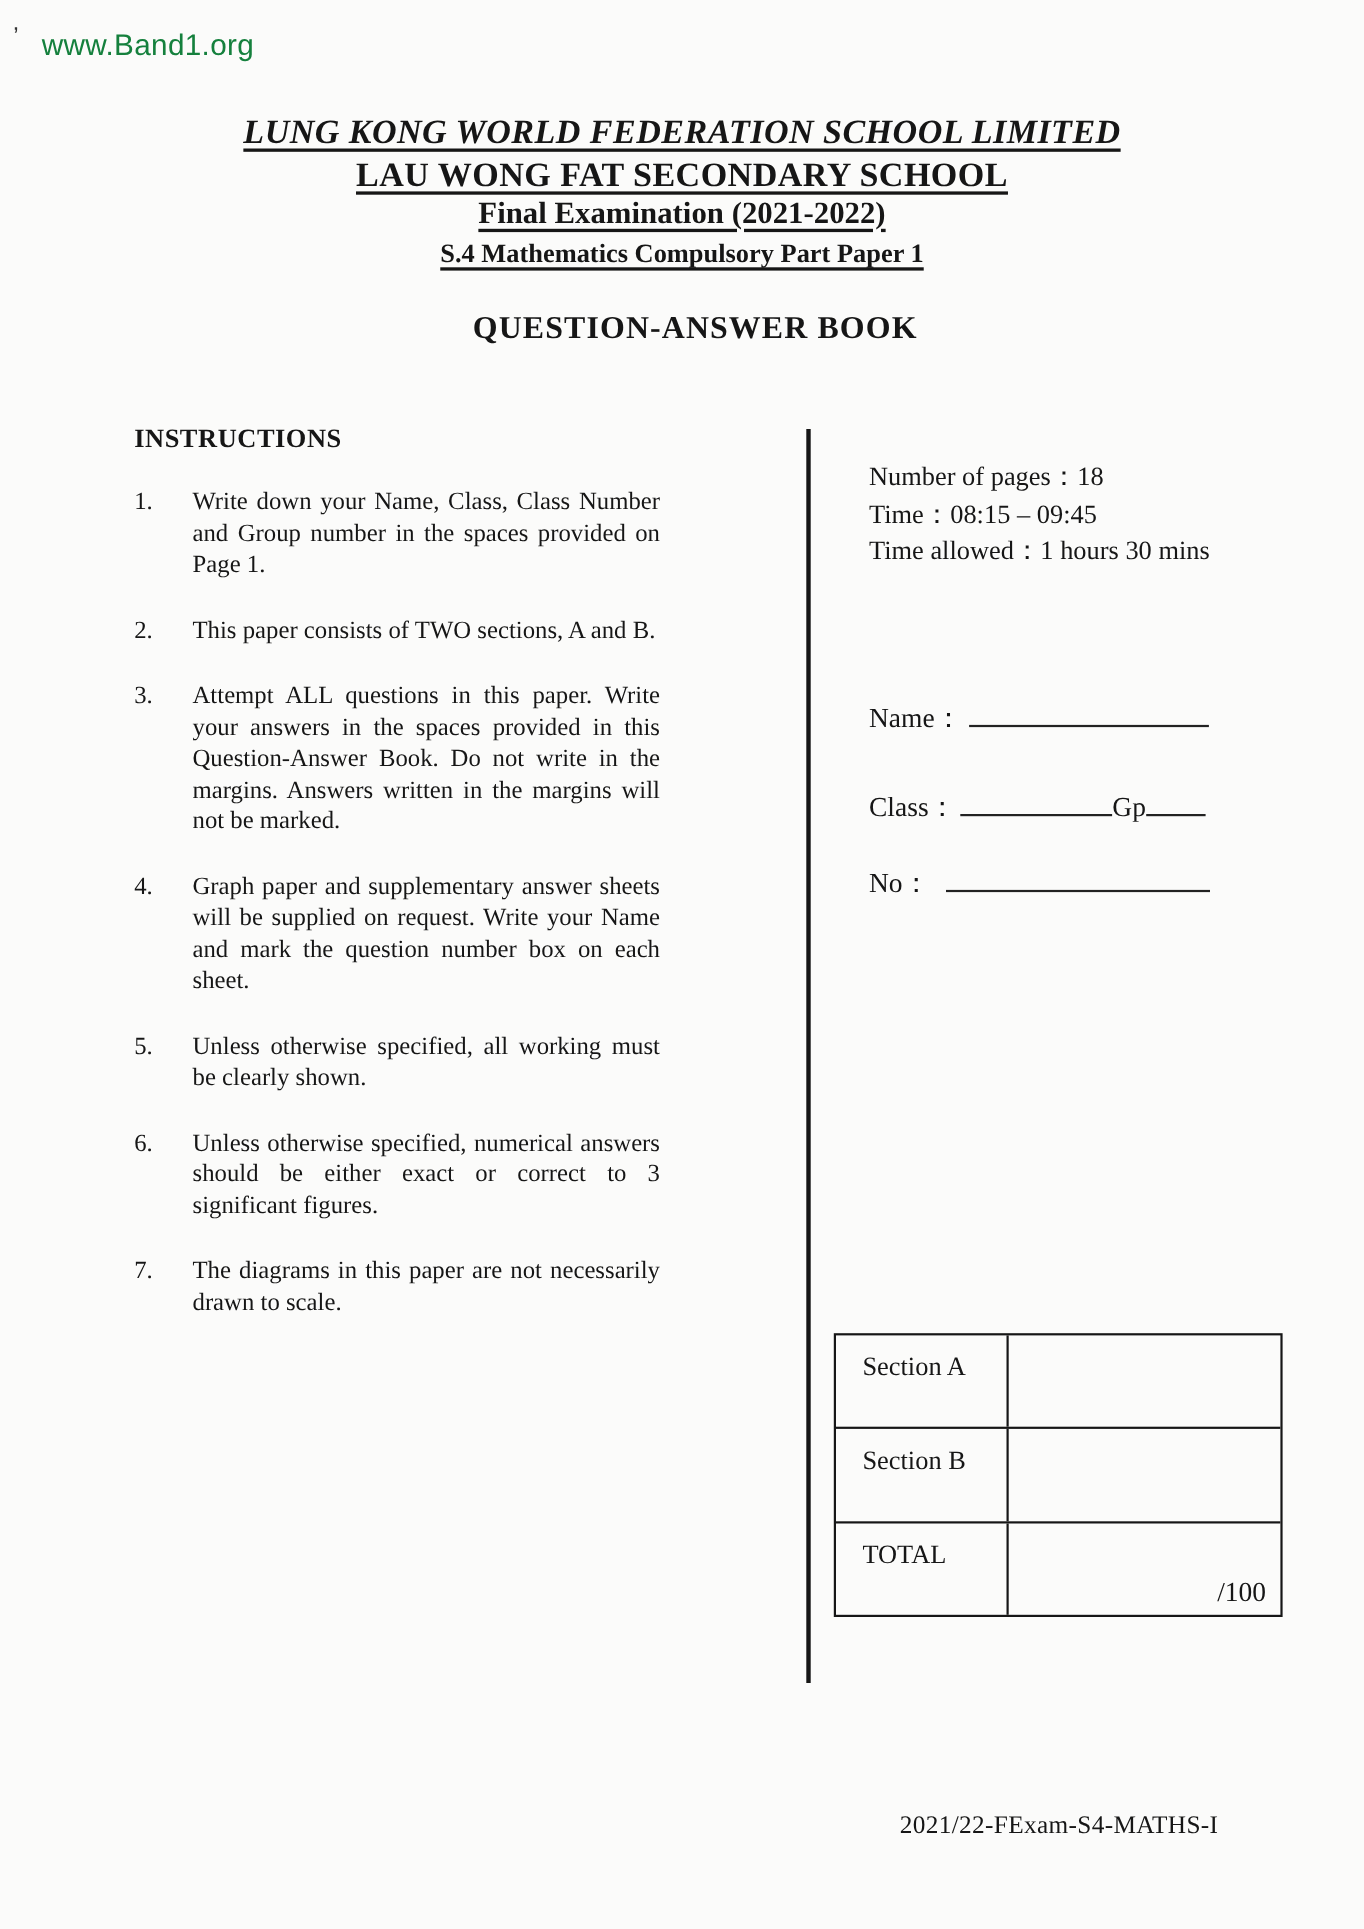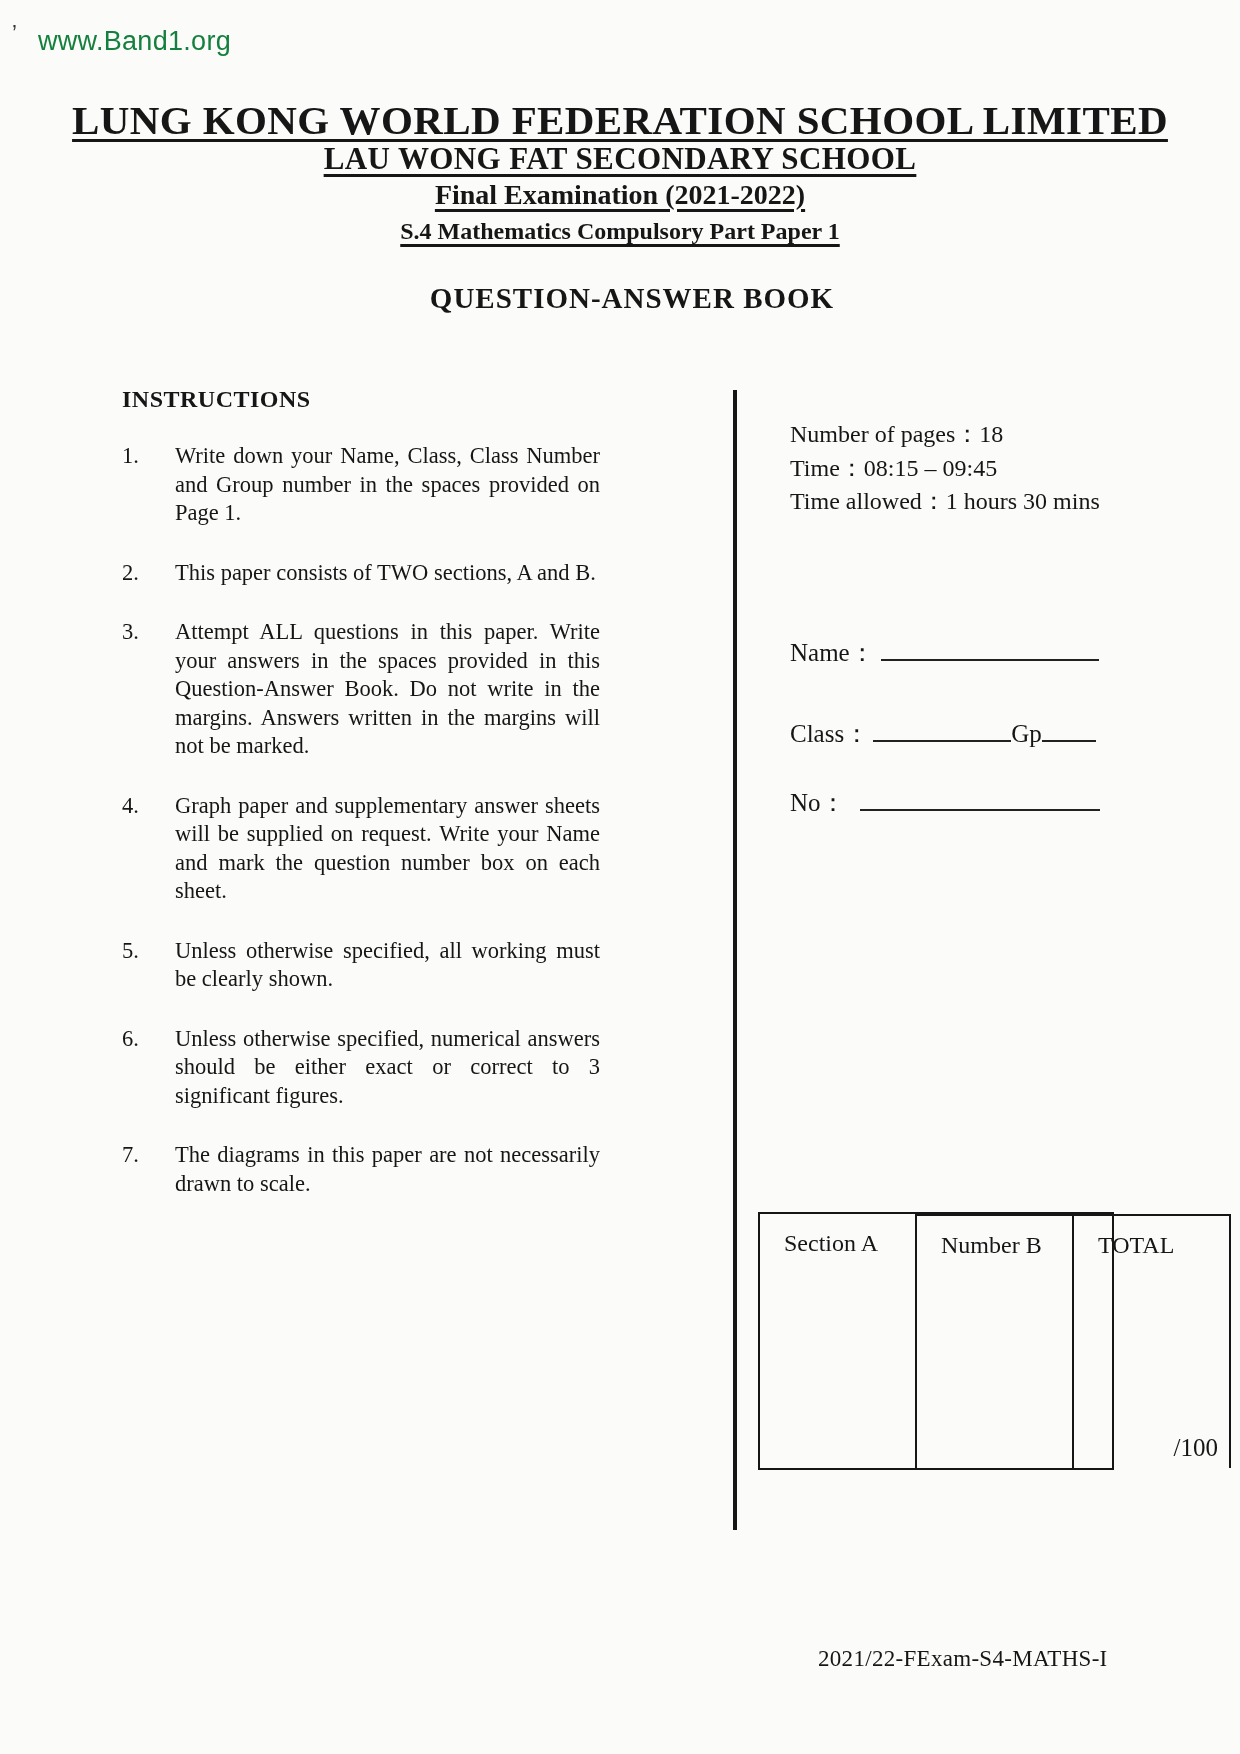--- a/index.html
+++ b/index.html
@@ -29,21 +29,21 @@
   .header{
     left:0;top:100px;width:1240px;text-align:center;
     font-weight:bold;
   }
   .header .line{display:block;margin:0 auto;}
   .header .u{
     text-decoration:underline;
     text-decoration-thickness:2.5px;
     text-underline-offset:5px;
   }
-  .h-l1{font-size:41px;letter-spacing:0.4px;line-height:40px;}
+  .h-l1{font-size:31px;letter-spacing:0.4px;line-height:40px;font-style:italic;}
   .h-l2{font-size:31px;letter-spacing:0.4px;line-height:37px;}
   .h-l3{font-size:28px;line-height:36px;}
   .h-l4{font-size:24px;line-height:36px;}
   .book-title{
     left:0;top:282px;width:1240px;text-align:center;
     font-weight:bold;font-size:29px;letter-spacing:1px;margin-left:12px;
   }
 
   
   .ins-heading{
@@ -82,23 +82,23 @@
     height:20px;
     vertical-align:baseline;
   }
   .blank-name{width:218px;margin-left:6px;}
   .blank-class{width:138px;margin-left:4px;}
   .blank-gp{width:54px;}
   .blank-no{width:240px;margin-left:14px;}
 
   
   .marks-table{
-    left:758px;top:1212px;width:356px;height:258px;
+    left:758px;top:1212px;width:408px;height:258px;
     border:2.5px solid #161616;
-    display:flex;flex-direction:row;
+    display:flex;flex-direction:column;
     box-sizing:border-box;
     background:transparent;
   }
   .mt-row{flex:1 1 0;display:flex;}
   .mt-row + .mt-row{border-top:2px solid #161616;}
   .mt-label-cell{
     flex:0 0 157px;border-right:2px solid #161616;
     box-sizing:border-box;
     padding:16px 0 0 24px;
     font-size:24px;
@@ -188,21 +188,21 @@
     <span>No</span><span>：</span><span class="blank blank-no"></span>
   </div>
 </div>
 
 <div class="abs marks-table">
   <div class="mt-row">
     <div class="mt-label-cell">Section A</div>
     <div class="mt-value-cell"></div>
   </div>
   <div class="mt-row">
-    <div class="mt-label-cell">Number B</div>
+    <div class="mt-label-cell">Section B</div>
     <div class="mt-value-cell"></div>
   </div>
   <div class="mt-row">
     <div class="mt-label-cell">TOTAL</div>
     <div class="mt-value-cell">
       <span class="mt-score">/100</span>
     </div>
   </div>
 </div>
 

